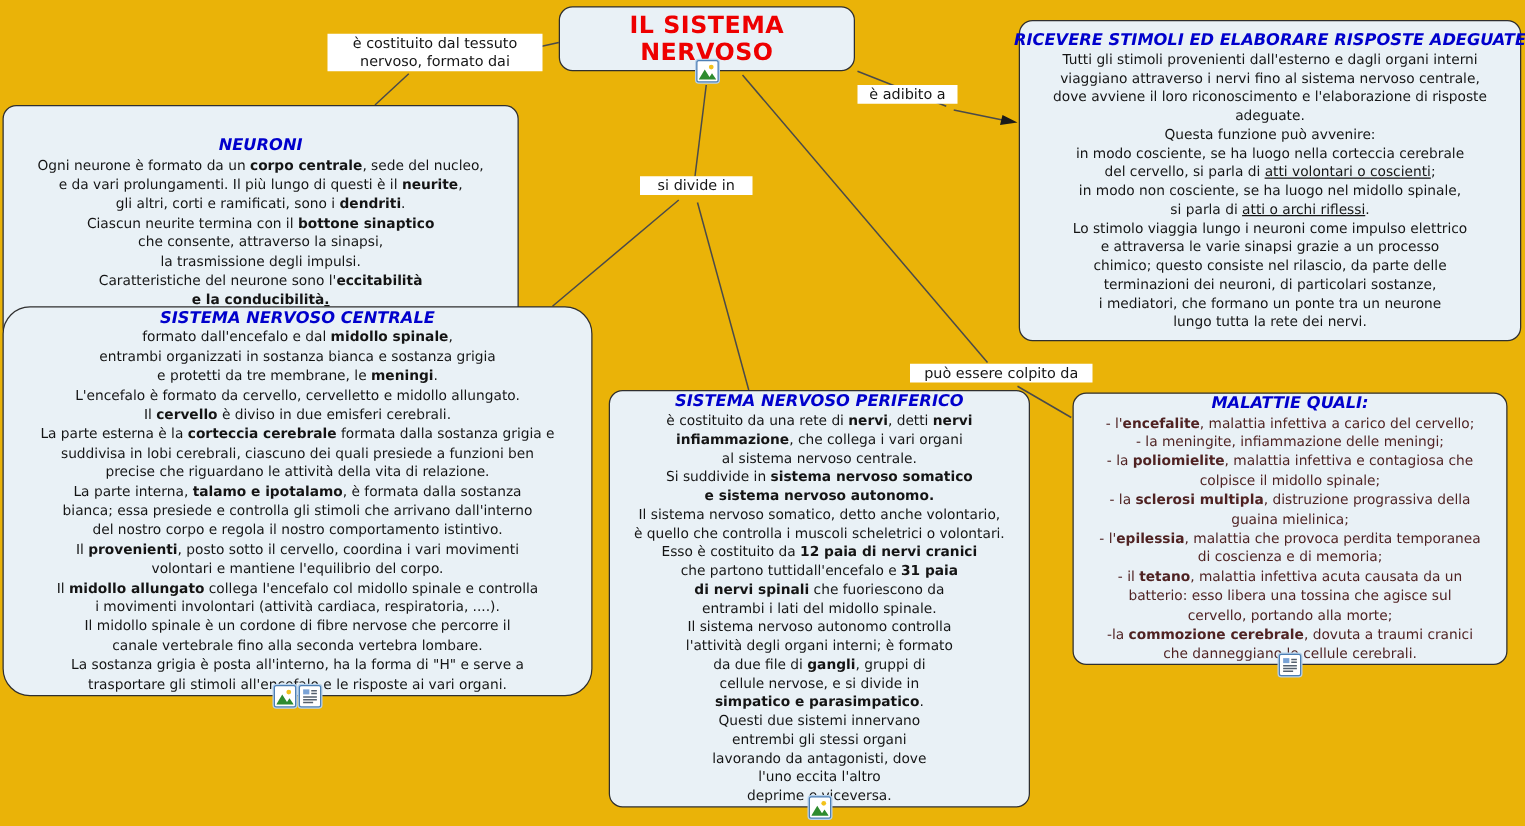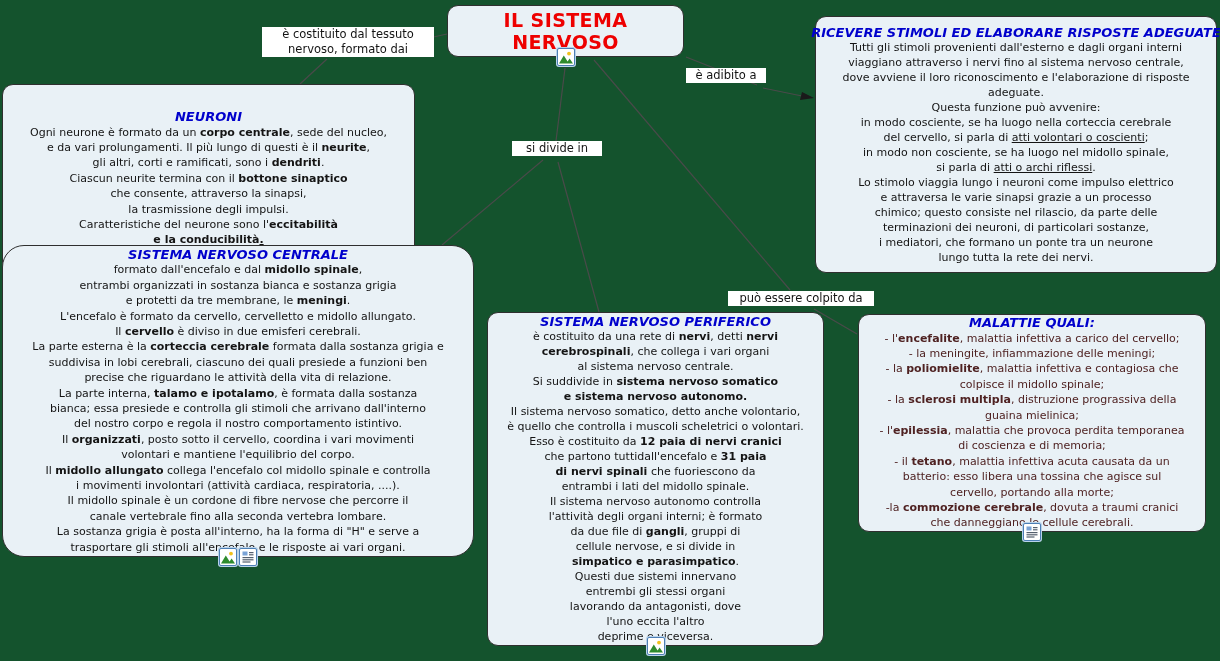--- a/index.html
+++ b/index.html
@@ -1,18 +1,18 @@
 <!DOCTYPE html>
 <html><head>
 <meta charset="utf-8">
 <style>
   * { box-sizing: border-box; margin: 0; padding: 0; }
   html,body { background:#fff; }
   body { font-family:"DejaVu Sans", sans-serif; }
-  .canvas { position:relative; width:1220px; height:661px; background:#14532d; overflow:hidden; }
+  .canvas { position:relative; width:1220px; height:661px; background:#eab308; overflow:hidden; }
 
   svg.connectors { position:absolute; left:0; top:0; width:1220px; height:661px; pointer-events:none; }
   svg.connectors line { stroke:#4a4a4a; stroke-width:1.2; }
 
   .node {
     position:absolute;
     background:#e9f1f6;
     border:1.5px solid #2f2f2f;
     border-radius:11px;
     display:flex; flex-direction:column; justify-content:center;
@@ -128,21 +128,21 @@
         <div class="tl"><span>entrambi organizzati in sostanza bianca e sostanza grigia</span></div>
         <div class="tl"><span>e protetti da tre membrane, le </span><span class="b">meningi</span><span>.</span></div>
         <div class="tl"><span>L'encefalo è formato da cervello, cervelletto e midollo allungato.</span></div>
         <div class="tl"><span>Il </span><span class="b">cervello</span><span> è diviso in due emisferi cerebrali.</span></div>
         <div class="tl"><span>La parte esterna è la </span><span class="b">corteccia cerebrale</span><span> formata dalla sostanza grigia e</span></div>
         <div class="tl"><span>suddivisa in lobi cerebrali, ciascuno dei quali presiede a funzioni ben</span></div>
         <div class="tl"><span>precise che riguardano le attività della vita di relazione.</span></div>
         <div class="tl"><span>La parte interna, </span><span class="b">talamo e ipotalamo</span><span>, è formata dalla sostanza</span></div>
         <div class="tl"><span>bianca; essa presiede e controlla gli stimoli che arrivano dall'interno</span></div>
         <div class="tl"><span>del nostro corpo e regola il nostro comportamento istintivo.</span></div>
-        <div class="tl"><span>Il </span><span class="b">organizzati</span><span>, posto sotto il cervello, coordina i vari movimenti</span></div>
+        <div class="tl"><span>Il </span><span class="b">provenienti</span><span>, posto sotto il cervello, coordina i vari movimenti</span></div>
         <div class="tl"><span>volontari e mantiene l'equilibrio del corpo.</span></div>
         <div class="tl"><span>Il </span><span class="b">midollo allungato</span><span> collega l'encefalo col midollo spinale e controlla</span></div>
         <div class="tl"><span>i movimenti involontari (attività cardiaca, respiratoria, ....).</span></div>
         <div class="tl"><span>Il midollo spinale è un cordone di fibre nervose che percorre il</span></div>
         <div class="tl"><span>canale vertebrale fino alla seconda vertebra lombare.</span></div>
         <div class="tl"><span>La sostanza grigia è posta all'interno, ha la forma di "H" e serve a</span></div>
         <div class="tl"><span>trasportare gli stimoli all'encefalo e le risposte ai vari organi.</span></div>
       </div>
     <span class="icons">
       <span class="ic">
@@ -163,21 +163,21 @@
           <rect x="1.5" y="11.4" width="8" height="1.2" fill="#55606e"></rect>
         </svg>
       </span>
     </span>
   </div>
 
   <div class="node lh15" id="node-periferico">
     <div class="nt">SISTEMA NERVOSO PERIFERICO</div>
     <div class="nb">
         <div class="tl"><span>è costituito da una rete di </span><span class="b">nervi</span><span>, detti </span><span class="b">nervi</span></div>
-        <div class="tl"><span class="b">cerebrospinali</span><span>, che collega i vari organi</span></div>
+        <div class="tl"><span class="b">infiammazione</span><span>, che collega i vari organi</span></div>
         <div class="tl"><span>al sistema nervoso centrale.</span></div>
         <div class="tl"><span>Si suddivide in </span><span class="b">sistema nervoso somatico</span></div>
         <div class="tl"><span class="b">e sistema nervoso autonomo.</span></div>
         <div class="tl"><span>Il sistema nervoso somatico, detto anche volontario,</span></div>
         <div class="tl"><span>è quello che controlla i muscoli scheletrici o volontari.</span></div>
         <div class="tl"><span>Esso è costituito da </span><span class="b">12 paia di nervi cranici</span></div>
         <div class="tl"><span>che partono tuttidall'encefalo e </span><span class="b">31 paia</span></div>
         <div class="tl"><span class="b">di nervi spinali</span><span> che fuoriescono da</span></div>
         <div class="tl"><span>entrambi i lati del midollo spinale.</span></div>
         <div class="tl"><span>Il sistema nervoso autonomo controlla</span></div>

